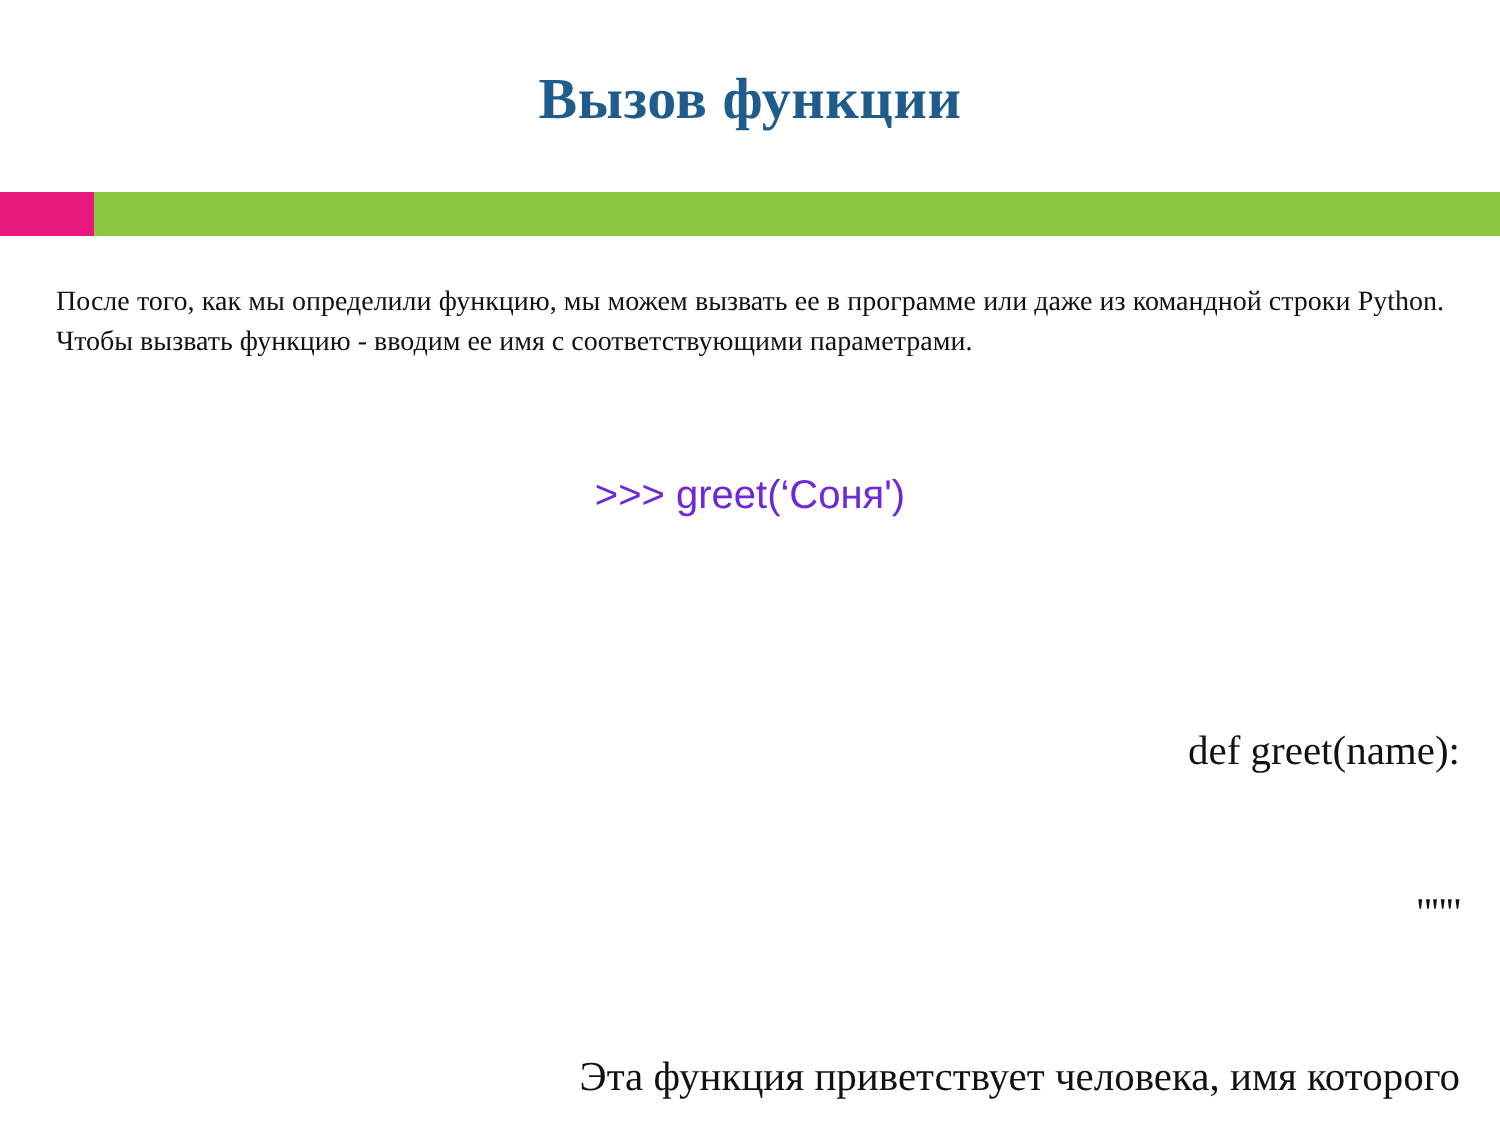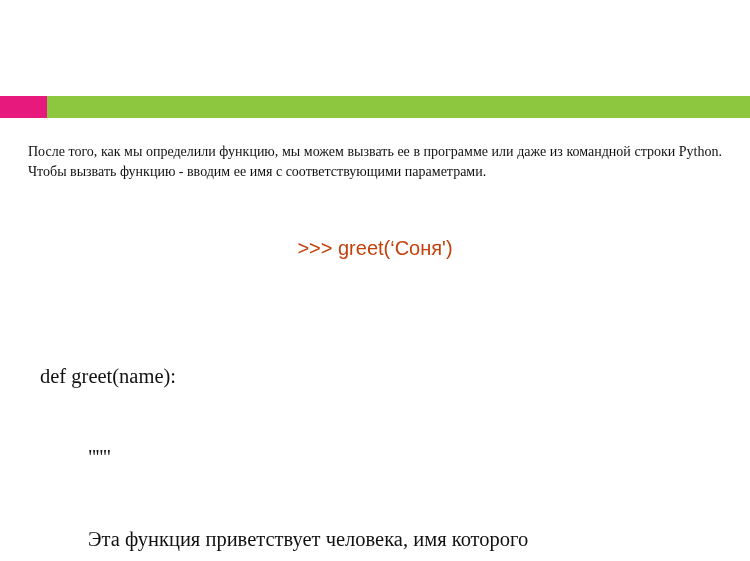--- a/index.html
+++ b/index.html
@@ -72,56 +72,58 @@
   
   .console {
     position: absolute;
     top: 234px;
     left: 0;
     width: 750px;
     text-align: center;
     font-family: "Liberation Sans", sans-serif;
     font-size: 20px;
     line-height: 1.45;
-    color: #c2410c;
+    color: #6d28d9;
   }
   .console .line2 .bang {
     font-size: 16px;
   }
   
   .code {
     position: absolute;
     top: 308px;
     left: 40px;
     width: 690px;
     font-family: "Liberation Serif", serif;
     font-size: 20.5px;
     line-height: 1.33;
     color: #111111;
     white-space: pre-wrap;
   }
   .code .ln {
     display: block;
     min-height: 27px;
+    text-align: right;
   }
   .indent1 { padding-left: 48px; }
   .wrap-line {
     display: block;
     padding-left: 48px;
     text-indent: 0;
   }
   .quotes {
     letter-spacing: -1px;
   }
 </style>
 </head>
 <body>
 
 <div class="slide">
 
+  <div class="title">Вызов функции</div>
 
   <div class="bar-row">
     <div class="bar-pink"></div>
     <div class="bar-green"></div>
   </div>
 
   <div class="paragraph">После того, как мы определили функцию, мы можем вызвать ее в программе или даже из командной строки Python. Чтобы вызвать функцию - вводим ее имя с соответствующими параметрами.</div>
 
   <div class="console">
     <div class="line1">&gt;&gt;&gt; greet(‘Соня')</div>

